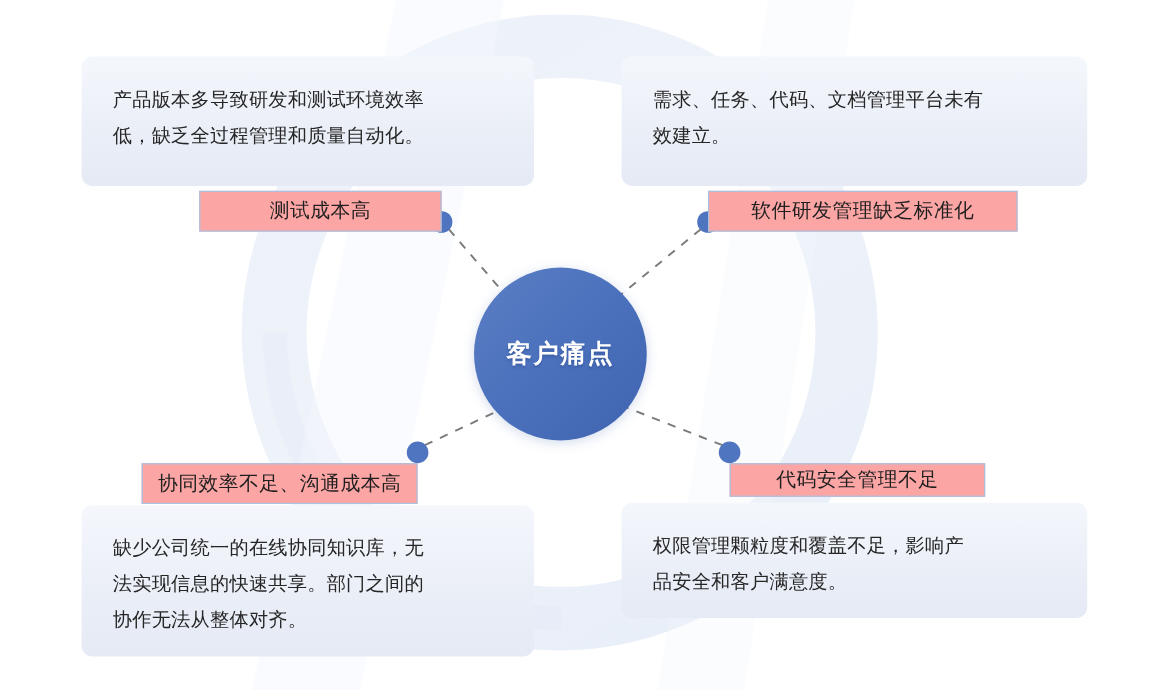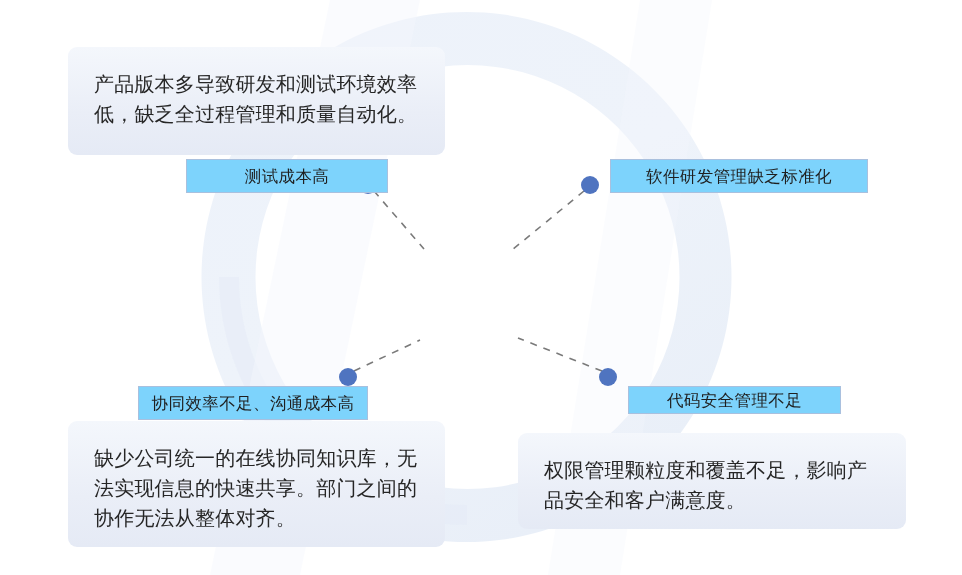--- a/index.html
+++ b/index.html
@@ -41,38 +41,37 @@
   
   .card {
     position: absolute;
     z-index: 3;
     box-sizing: border-box;
     border-radius: 9px;
     background: linear-gradient(180deg, #f4f7fc 0%, #eaeef7 60%, #e5eaf5 100%);
     padding: 22px 26px 18px 26px;
   }
   .card-text {
-    font-size: 20px;
+    font-size: 16px;
     line-height: 30px;
     color: #262626;
     letter-spacing: 0.2px;
     white-space: pre-line;
   }
 
   
   .labelbox {
     position: absolute;
     z-index: 4;
     box-sizing: border-box;
     border: 1px solid #a9c0de;
-    background: #7dd3fc;
+    background: #fca5a5;
     display: flex;
     align-items: center;
     justify-content: center;
-    margin-left: 20px;
   }
   .labelbox-text {
     font-size: 16.5px;
     color: #1f1f1f;
     letter-spacing: 0.4px;
     line-height: 1;
     white-space: nowrap;
   }
 
   
@@ -145,35 +144,42 @@
   </svg>
 
   <div class="card" style="left:68px; top:47px; width:377px; height:108px;">
     <div class="card-text">产品版本多导致研发和测试环境效率
 低，缺乏全过程管理和质量自动化。</div>
   </div>
   <div class="labelbox" style="left:166px; top:159px; width:202px; height:34px;">
     <span class="labelbox-text">测试成本高</span>
   </div>
 
+  <div class="card" style="left:518px; top:47px; width:388px; height:108px;">
+    <div class="card-text">需求、任务、代码、文档管理平台未有
+效建立。</div>
+  </div>
   <div class="labelbox" style="left:118px; top:386px; width:230px; height:34px;">
     <span class="labelbox-text">协同效率不足、沟通成本高</span>
   </div>
 
   <div class="labelbox" style="left:590px; top:159px; width:258px; height:34px;">
     <span class="labelbox-text">软件研发管理缺乏标准化</span>
   </div>
   <div class="card" style="left:68px; top:421px; width:377px; height:126px;">
     <div class="card-text">缺少公司统一的在线协同知识库，无
 法实现信息的快速共享。部门之间的
 协作无法从整体对齐。</div>
   </div>
 
   <div class="labelbox" style="left:608px; top:386px; width:213px; height:28px;">
     <span class="labelbox-text">代码安全管理不足</span>
   </div>
-  <div class="card" style="left:518px; top:433px; width:388px; height:96px;">
+  <div class="card" style="left:518px; top:419px; width:388px; height:96px;">
     <div class="card-text">权限管理颗粒度和覆盖不足，影响产
 品安全和客户满意度。</div>
   </div>
 
+  <div id="hub">
+    <span id="hub-label">客户痛点</span>
+  </div>
 
 </div>
 
 </body></html>

